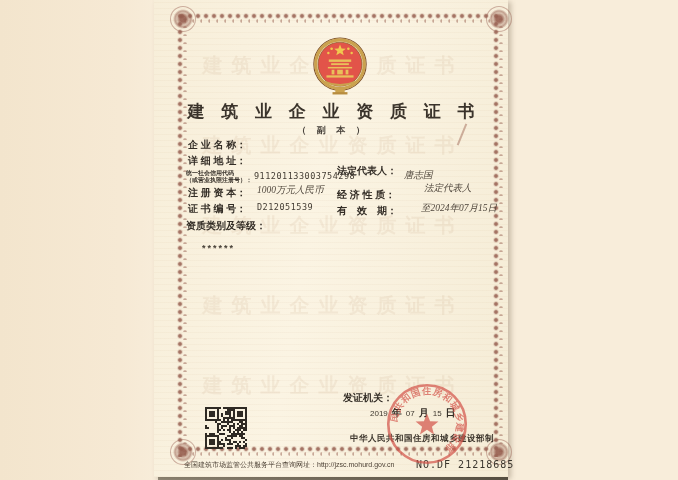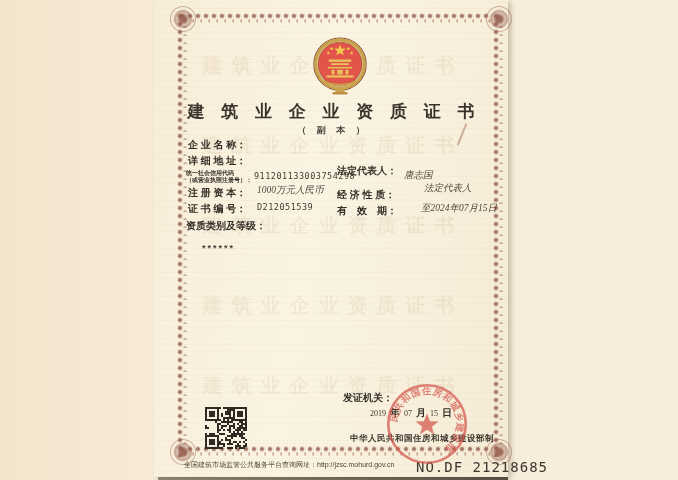--- a/index.html
+++ b/index.html
@@ -40,24 +40,24 @@
   .title{left:154px;top:100px;width:354px;text-align:center;font-size:17px;font-weight:bold;
     letter-spacing:6px;text-indent:6px;color:#3a332b;}
   .subtitle{left:154px;top:124px;width:354px;text-align:center;font-size:9px;letter-spacing:4px;
     text-indent:4px;color:#46403a;font-weight:bold;}
   .lab{font-weight:bold;font-size:10px;color:#332d26;white-space:nowrap;}
   .lab-sm{font-weight:bold;font-size:6px;color:#332d26;line-height:7px;white-space:nowrap;}
   .val{font-size:9.5px;color:#4f463c;font-style:italic;font-family:"Liberation Serif","DejaVu Serif",serif;white-space:nowrap;}
   .val.mono{font-style:normal;font-family:"DejaVu Sans Mono",monospace;font-size:8.5px;letter-spacing:0.5px;color:#433c33;}
   .stars{font-size:9px;font-weight:bold;letter-spacing:2px;color:#433c33;}
   .datewrap{font-size:10px;font-weight:bold;color:#332d26;white-space:nowrap;}
-  .datewrap .num{font-family:Liberation Serif, serif;font-weight:normal;font-size:8px;color:#3d362d;margin:0 4px;}
+  .datewrap .num{font-family:Liberation Sans, sans-serif;font-weight:normal;font-size:8px;color:#3d362d;margin:0 4px;}
   .maker{font-size:8.5px;letter-spacing:0.5px;color:#3c352c;font-weight:bold;white-space:nowrap;}
   .footer-url{font-size:7px;color:#4e4337;white-space:nowrap;}
-  .serial{font-family:"DejaVu Sans Mono",monospace;font-size:14px;letter-spacing:1px;color:#3b362e;white-space:nowrap;}
+  .serial{font-family:"DejaVu Sans Mono",monospace;font-size:10px;letter-spacing:1px;color:#3b362e;white-space:nowrap;}
   .penmark{left:461px;top:123px;width:2px;height:23px;background:rgba(150,92,74,0.45);transform:rotate(22deg);z-index:3;}
   .seal{left:383px;top:380px;width:88px;height:88px;z-index:4;opacity:0.72;}
   .emblem{left:312px;top:36px;width:56px;height:60px;}
   
   .qr{left:205px;top:407px;display:grid;grid-template-columns:repeat(21,2px);grid-auto-rows:2px;z-index:3;}
   .qr b{display:block;width:2px;height:2px;}
   .qr b.m{background:#2f2a24;}
 </style>
 </head>
 <body>

